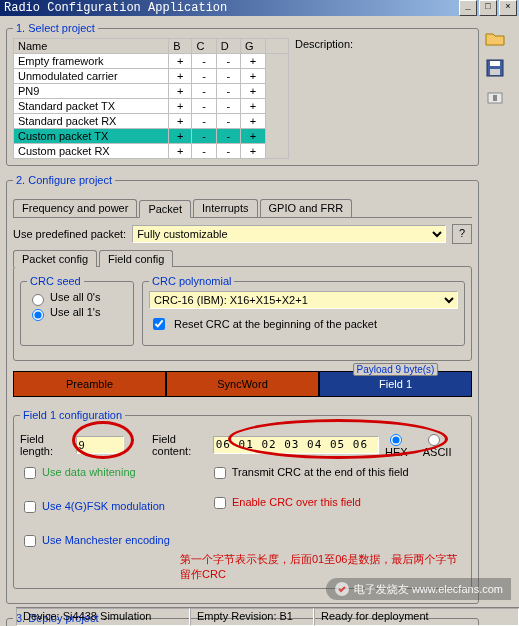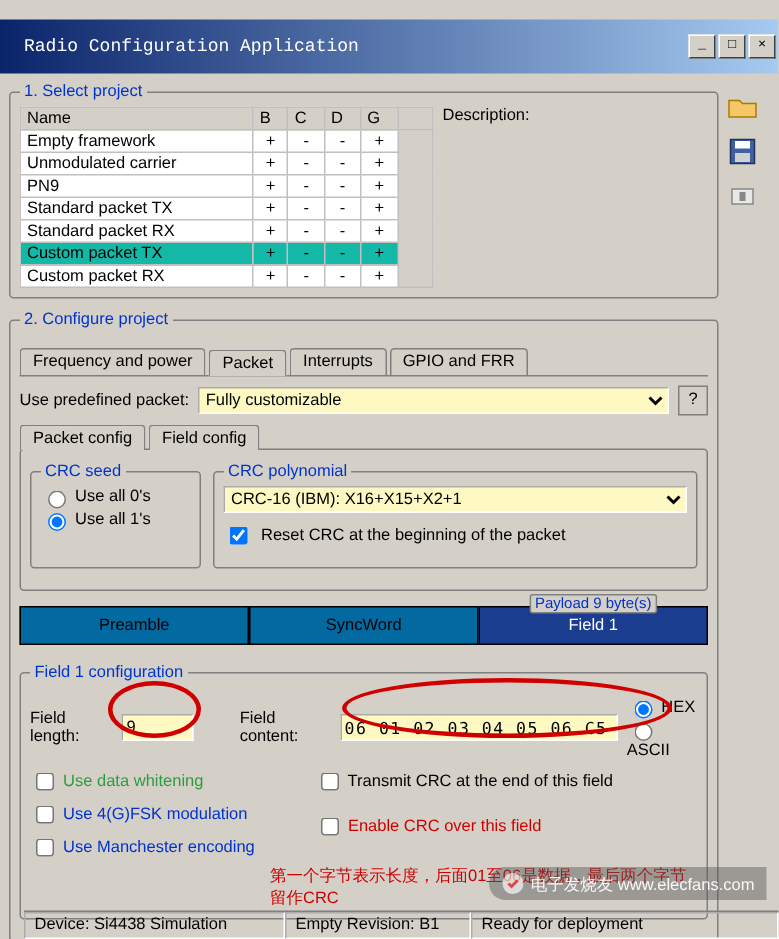--- a/index.html
+++ b/index.html
@@ -7,28 +7,27 @@
     font-family: "MS Sans Serif", Tahoma, sans-serif;
     font-size: 11px;
     background: #d4d0c8;
     width: 519px;
     height: 626px;
     overflow: hidden;
   }
   .titlebar {
     background: linear-gradient(to right, #0a246a, #a6caf0);
     color: #fff;
-    height: 36px;
+    height: 16px;
     display: flex;
     align-items: center;
     justify-content: space-between;
-    padding: 0 2px 0 16px;
+    padding: 0 2px 0 4px;
     font-family: "Courier New", monospace;
     font-size: 12px;
-    margin-top: 13px;
   }
   .titlebar-buttons { display: flex; gap: 2px; }
   .titlebar-btn {
     width: 16px; height: 14px;
     background: #d4d0c8;
     border: 1px solid #fff;
     border-right-color: #404040; border-bottom-color: #404040;
     font-size: 9px; text-align: center; line-height: 12px;
     color: #000;
   }
@@ -123,21 +122,21 @@
     background: #d4d0c8;
     padding: 2px 8px;
     font-size: 11px;
   }
   .packet-strip { display: flex; margin-top: 10px; }
   .strip-cell {
     flex: 1;
     border: 1px solid #000;
     padding: 6px 0;
     text-align: center;
-    background: #0369a1;
+    background: #c2410c;
   }
   .strip-cell.active {
     background: #1a3d8f; color: #fff; position: relative;
   }
   .payload-label {
     position: absolute;
     top: -9px; left: 50%; transform: translateX(-50%);
     background: #d4d0c8; color: #0033cc;
     font-size: 10px; padding: 0 3px;
     border: 1px solid #808080; border-radius: 2px;
@@ -320,29 +319,29 @@
       </div>
 
       <fieldset class="rel" style="margin-top:12px;">
         <legend>Field 1 configuration</legend>
         <div class="row rel">
           <span>Field length:</span>
           <input type="text" class="field-len-input" value="9" style="">
           <span style="width:20px"></span>
           <span>Field content:</span>
           <input type="text" class="content-input" value="06 01 02 03 04 05 06 C5 C5" style="">
-          <div style="display:flex;flex-direction:column;">
+          <div style="display:flex;flex-direction:row;">
             <label><input type="radio" name="enc" class="checkbox" checked="" style=""> <span>HEX</span></label>
             <label><input type="radio" name="enc" class="checkbox" style=""> <span>ASCII</span></label>
           </div>
           <div class="red-circle" style="left:52px; top:-10px; width:56px; height:32px;"></div>
           <div class="red-circle" style="left:208px; top:-12px; width:214px; height:34px;"></div>
         </div>
         <div style="display:flex; gap:40px; margin-top:6px;">
-          <div style="display:flex;flex-direction:column;gap:4px;">
+          <div style="display:flex;flex-direction:column;gap:16px;">
             <label><input type="checkbox" class="checkbox" style=""> <span class="link-green">Use data whitening</span></label>
             <label><input type="checkbox" class="checkbox" style=""> <span class="link">Use 4(G)FSK modulation</span></label>
             <label><input type="checkbox" class="checkbox" style=""> <span class="link">Use Manchester encoding</span></label>
           </div>
           <div style="display:flex;flex-direction:column;gap:4px;">
             <label><input type="checkbox" class="checkbox" style=""> <span>Transmit CRC at the end of this field</span></label>
             <div style="height:4px"></div>
             <label><input type="checkbox" class="checkbox" style=""> <span style="color:#d00000">Enable CRC over this field</span></label>
           </div>
         </div>

